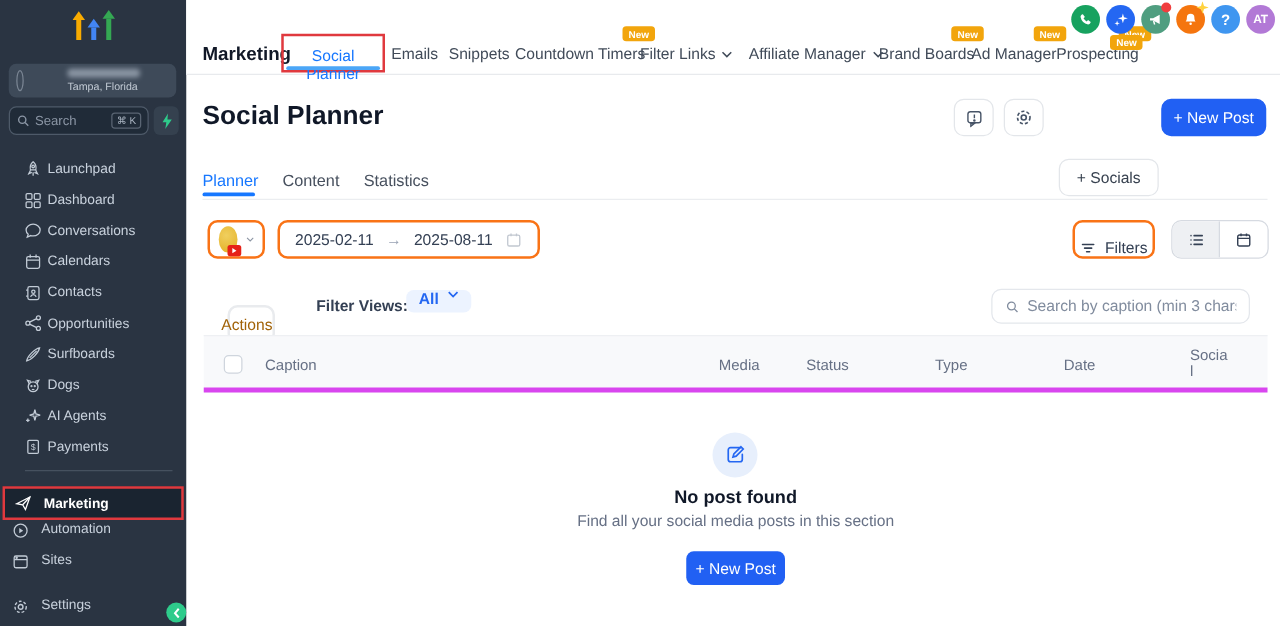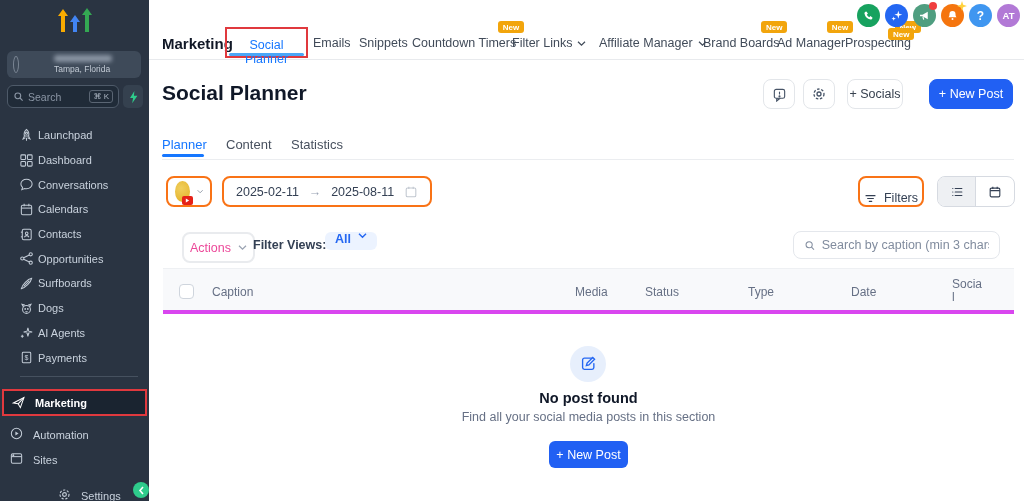--- a/index.html
+++ b/index.html
@@ -9,21 +9,21 @@
   .flex { display:flex; align-items:center; }
   
   #sidebar { position:absolute; left:0; top:0; width:149px; height:501px; background:#2a3442; }
   .acct-box { position:absolute; left:7px; top:51px; width:134px; height:27px; background:#3e4a59; border-radius:6px; display:flex; align-items:center; padding:0 6px;gap:29px; }
   .masked-name { width:58px; height:7px; background:#97a2b0; border-radius:3px; filter:blur(2px); opacity:.85; }
   .side-search { position:absolute; left:7px; top:85px; width:112px; height:23px; background:#202b38; border:1px solid #4e5a69; border-radius:6px; display:flex; align-items:center; padding:0 5px; }
   .kbd { border:1px solid #5a6573; border-radius:3px; color:#aab4c1; font-size:8px; padding:1px 3px; margin-left:auto; white-space:nowrap; }
   .side-items { position:absolute; left:0; top:123px; width:149px; }
   .side-item { display:flex; align-items:center; height:24.7px; padding-left:19px; gap:4px; color:#c9d2dd; font-size:11px; cursor:pointer; }
   .side-item svg { flex:0 0 auto; }
-  .side-bottom-item { position:absolute; left:0; width:149px; display:flex; align-items:flex-end; gap:9px; padding-left:9px; color:#c9d2dd; font-size:11px; height:24px; }
+  .side-bottom-item { position:absolute; left:0; width:149px; display:flex; align-items:flex-start; gap:9px; padding-left:9px; color:#c9d2dd; font-size:11px; height:24px; }
   .side-divider { position:absolute; left:20px; top:376px; width:118px; height:1px; background:#46515f; }
   .mkt-active { position:absolute; left:2px; top:389px; width:145px; height:27px; background:#1a2430; border:2px solid #e0393e; display:flex; align-items:center; gap:9px; padding-left:7px; color:#ffffff; font-size:11px; font-weight:bold; }
   .collapse-btn { position:absolute; left:133px; top:482px; width:16px; height:16px; border-radius:50%; background:#2ecb8b; display:flex; align-items:center; justify-content:center; }
   
   #topbar { position:absolute; left:149px; top:0; width:875px; height:60px; background:#fff; border-bottom:1px solid #e8eaed; }
   .nav-title { position:absolute; left:13px; top:35px; font-size:15px; font-weight:bold; color:#111827; }
   .nav-tab { position:absolute; top:36px; font-size:12.5px; color:#414b59; font-weight:500; white-space:nowrap; cursor:pointer; }
   .nav-badge { position:absolute; top:-15px; background:#f2a50c; color:#fff; font-size:8px; font-weight:bold; padding:1.5px 5px; border-radius:3px; }
   .tab-active-box { position:absolute; left:76px; top:27px; width:83px; height:31px; border:2px solid #e0393e; }
   .tab-active-label { position:absolute; left:0; right:0; top:9px; text-align:center; color:#1677ff; font-size:12.5px; font-weight:500; }
@@ -224,21 +224,21 @@
   <div class="side-bottom-item" style="top:442px;">
     <svg width="15" height="15" viewBox="0 0 16 16">
         <g fill="none" stroke="#c2cbd6" stroke-width="1.1">
           <rect x="2.5" y="3" width="11" height="10" rx="1.5"></rect>
           <line x1="2.5" y1="6" x2="13.5" y2="6"></line>
           <circle cx="4.6" cy="4.5" r="0.5" fill="#c2cbd6"></circle>
         </g>
       </svg>
     <span>Sites</span>
   </div>
-  <div class="side-bottom-item" style="top:478px;margin-left:48px;">
+  <div class="side-bottom-item" style="top:478px;">
     <svg width="15" height="15" viewBox="0 0 16 16">
         <g fill="none" stroke="#c2cbd6" stroke-width="1.2">
           <circle cx="8" cy="8" r="2"></circle>
           <circle cx="8" cy="8" r="4.8" stroke-dasharray="2.4 1.7"></circle>
         </g>
       </svg>
     <span>Settings</span>
   </div>
 
   <div class="collapse-btn">
@@ -336,21 +336,21 @@
     </svg>
 </div>
 <div class="hdr-btn" style="left:803px; width:32px;">
   <svg width="16" height="16" viewBox="0 0 16 16">
       <g fill="none" stroke="#475467" stroke-width="1.3">
         <circle cx="8" cy="8" r="2"></circle>
         <circle cx="8" cy="8" r="5" stroke-dasharray="2.5 1.7"></circle>
       </g>
     </svg>
 </div>
-<div class="hdr-btn" style="left:847px; width:56px;">
+<div class="hdr-btn" style="left:847px; width:80px;margin-top:48px;">
   <span>+ Socials</span>
 </div>
 <div class="hdr-btn btn-primary" style="left:929px; width:84px;">
   <span>+ New Post</span>
 </div>
 
 <div class="page-tab active" style="left:162px;">Planner</div>
 <div class="page-tab" style="left:226px;">Content</div>
 <div class="page-tab" style="left:291px;">Statistics</div>
 <div class="planner-underline"></div>
@@ -411,21 +411,21 @@
         <g fill="none" stroke="#344054" stroke-width="1.3">
           <rect x="2.5" y="3.5" width="11" height="10" rx="1.5"></rect>
           <line x1="5.5" y1="2" x2="5.5" y2="4.5"></line>
           <line x1="10.5" y1="2" x2="10.5" y2="4.5"></line>
           <line x1="2.5" y1="6.5" x2="13.5" y2="6.5"></line>
         </g>
       </svg>
   </div>
 </div>
 
-<div class="tool-btn" style="left:182px; top:232px; width:73px; justify-content:center; color:#ec4899; border-color:#e9ebee;">
+<div class="tool-btn" style="left:182px; top:244px; width:38px; justify-content:center; color:#a16207; border-color:#e9ebee;">
   <span>Actions</span>
   <svg width="9" height="7" viewBox="0 0 10 8">
       <polyline points="1,2 5,6 9,2" fill="none" stroke="#9aa3b2" stroke-width="1.4"></polyline>
     </svg>
 </div>
 <div class="abs" style="left:253px; top:238px; font-size:12.5px; font-weight:bold; color:#344054;">Filter Views:</div>
 <div class="pill">
   <span>All</span>
   <svg width="9" height="7" viewBox="0 0 10 8">
       <polyline points="1,2 5,6 9,2" fill="none" stroke="#2467f2" stroke-width="1.6"></polyline>

